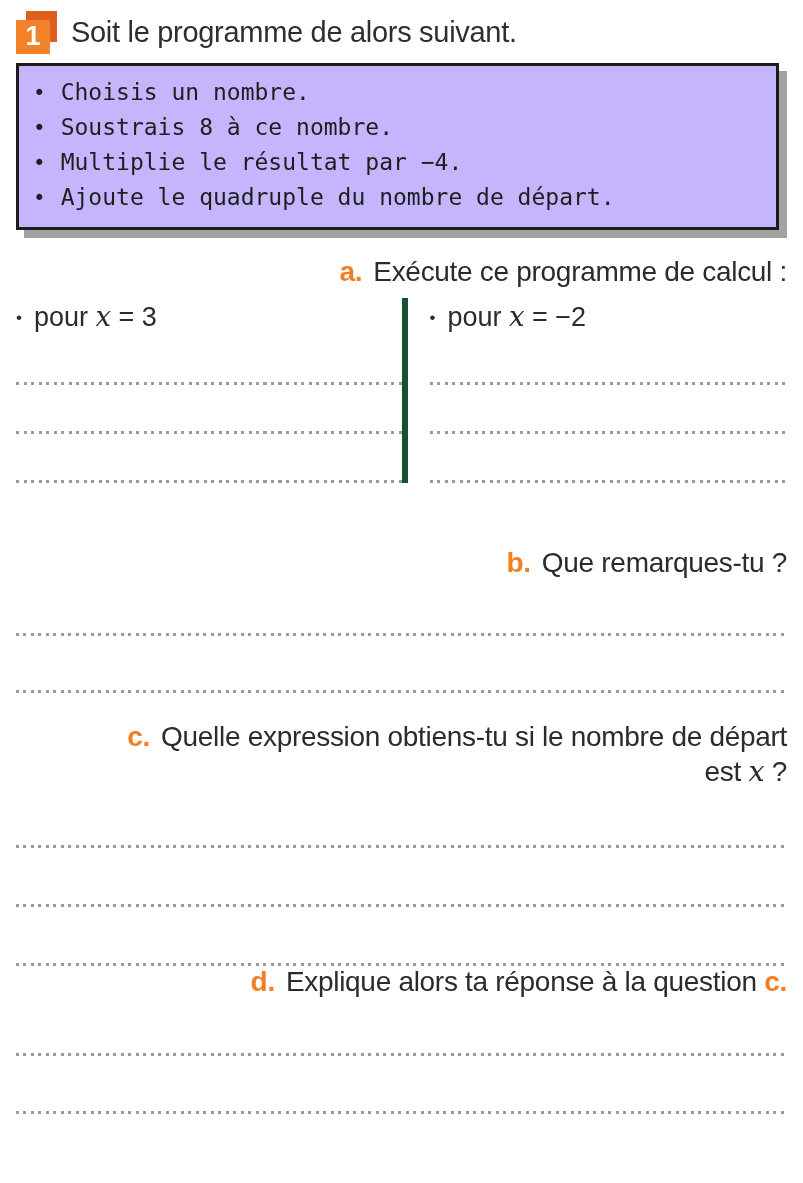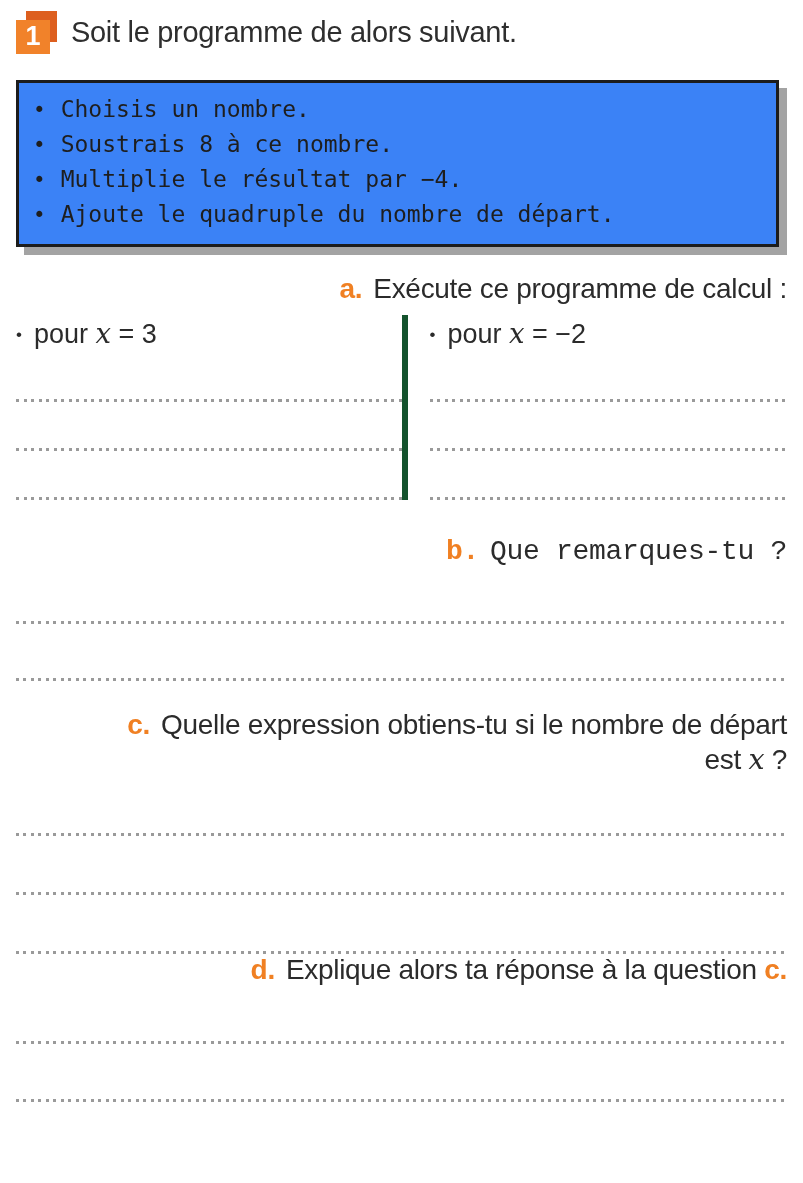--- a/index.html
+++ b/index.html
@@ -25,22 +25,22 @@
     position: absolute; left: 0; bottom: 0;
     width: 34px; height: 34px;
     background: #f1822a;
     display: flex; align-items: center; justify-content: center;
     color: #ffffff; font-weight: bold; font-size: 27px;
   }
   .ex-title { font-size: 29px; font-weight: 400; color: #2e2e2e; letter-spacing: -0.3px; }
 
   
   .program-box {
-    margin: 24px 8px 0 0;
-    background: #3b82f6;
+    margin: 7px 8px 0 0;
+    background: #c4b5fd;
     border: 3px solid #1c1c1c;
     box-shadow: 8px 8px 0 0 #a3a3a3;
     padding: 9px 8px 12px 14px;
   }
   .program-box ul { list-style: none; }
   .program-box li {
     font-family: "DejaVu Sans Mono", monospace;
     font-size: 23px; line-height: 34px; color: #1e1e1e;
     white-space: nowrap;
   }
@@ -61,21 +61,21 @@
   .case-bullet { font-size: 17px; vertical-align: 3px; margin-right: 12px; }
 
   .dotline {
     height: 3px;
     background-image: repeating-linear-gradient(90deg,
       #9a9a9a 0, #9a9a9a 3px, transparent 3px, transparent 7.5px);
   }
   .col .dotline { margin-top: 46px; }
   .col .dotline:first-of-type { margin-top: 41px; }
 
-  .sec-b { margin-top: 24px; font-family: Liberation Mono, monospace; }
+  .sec-b { margin-top: 52px; }
   .sec-b .dotline { margin-top: 54px; }
   .sec-b .dotline:first-of-type { margin-top: 41px; }
 
   .sec-c { margin-top: 26px; }
   .sec-c .q-title { line-height: 35px; }
   .sec-c .dotline { margin-top: 56px; }
   .sec-c .dotline:first-of-type { margin-top: 45px; }
 
   .sec-d { }
   .sec-d .dotline { margin-top: 55px; }

